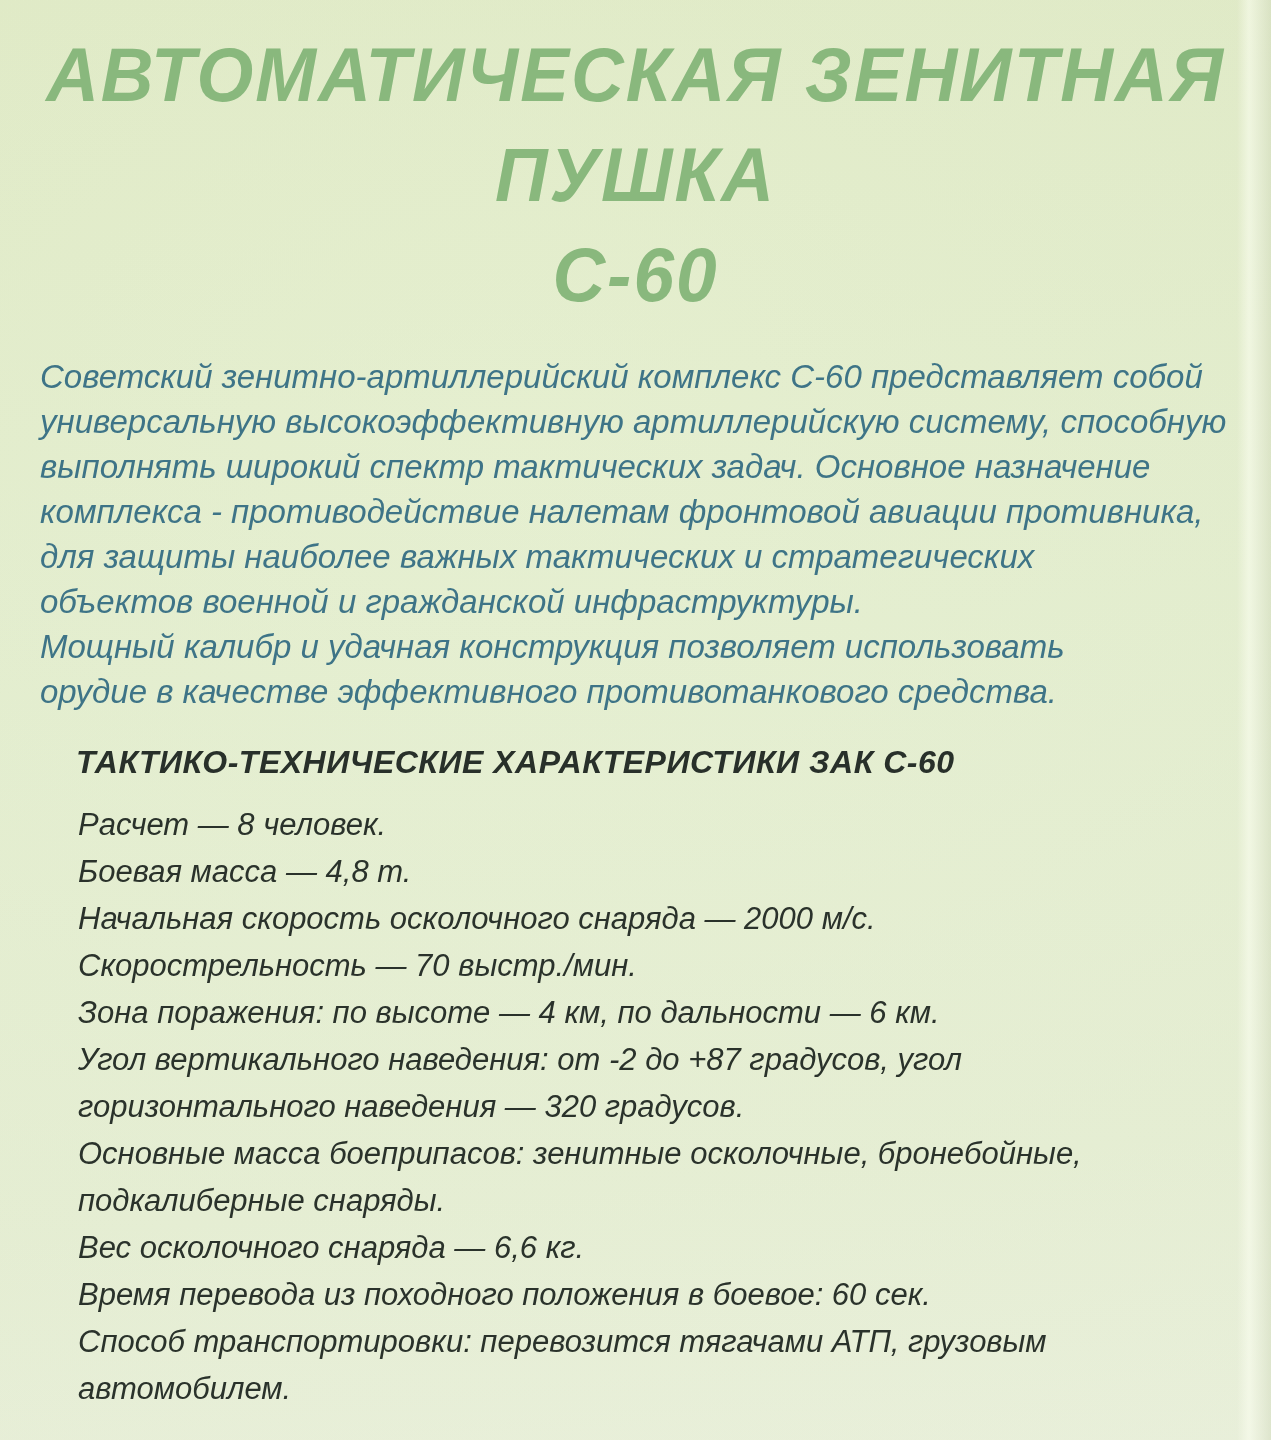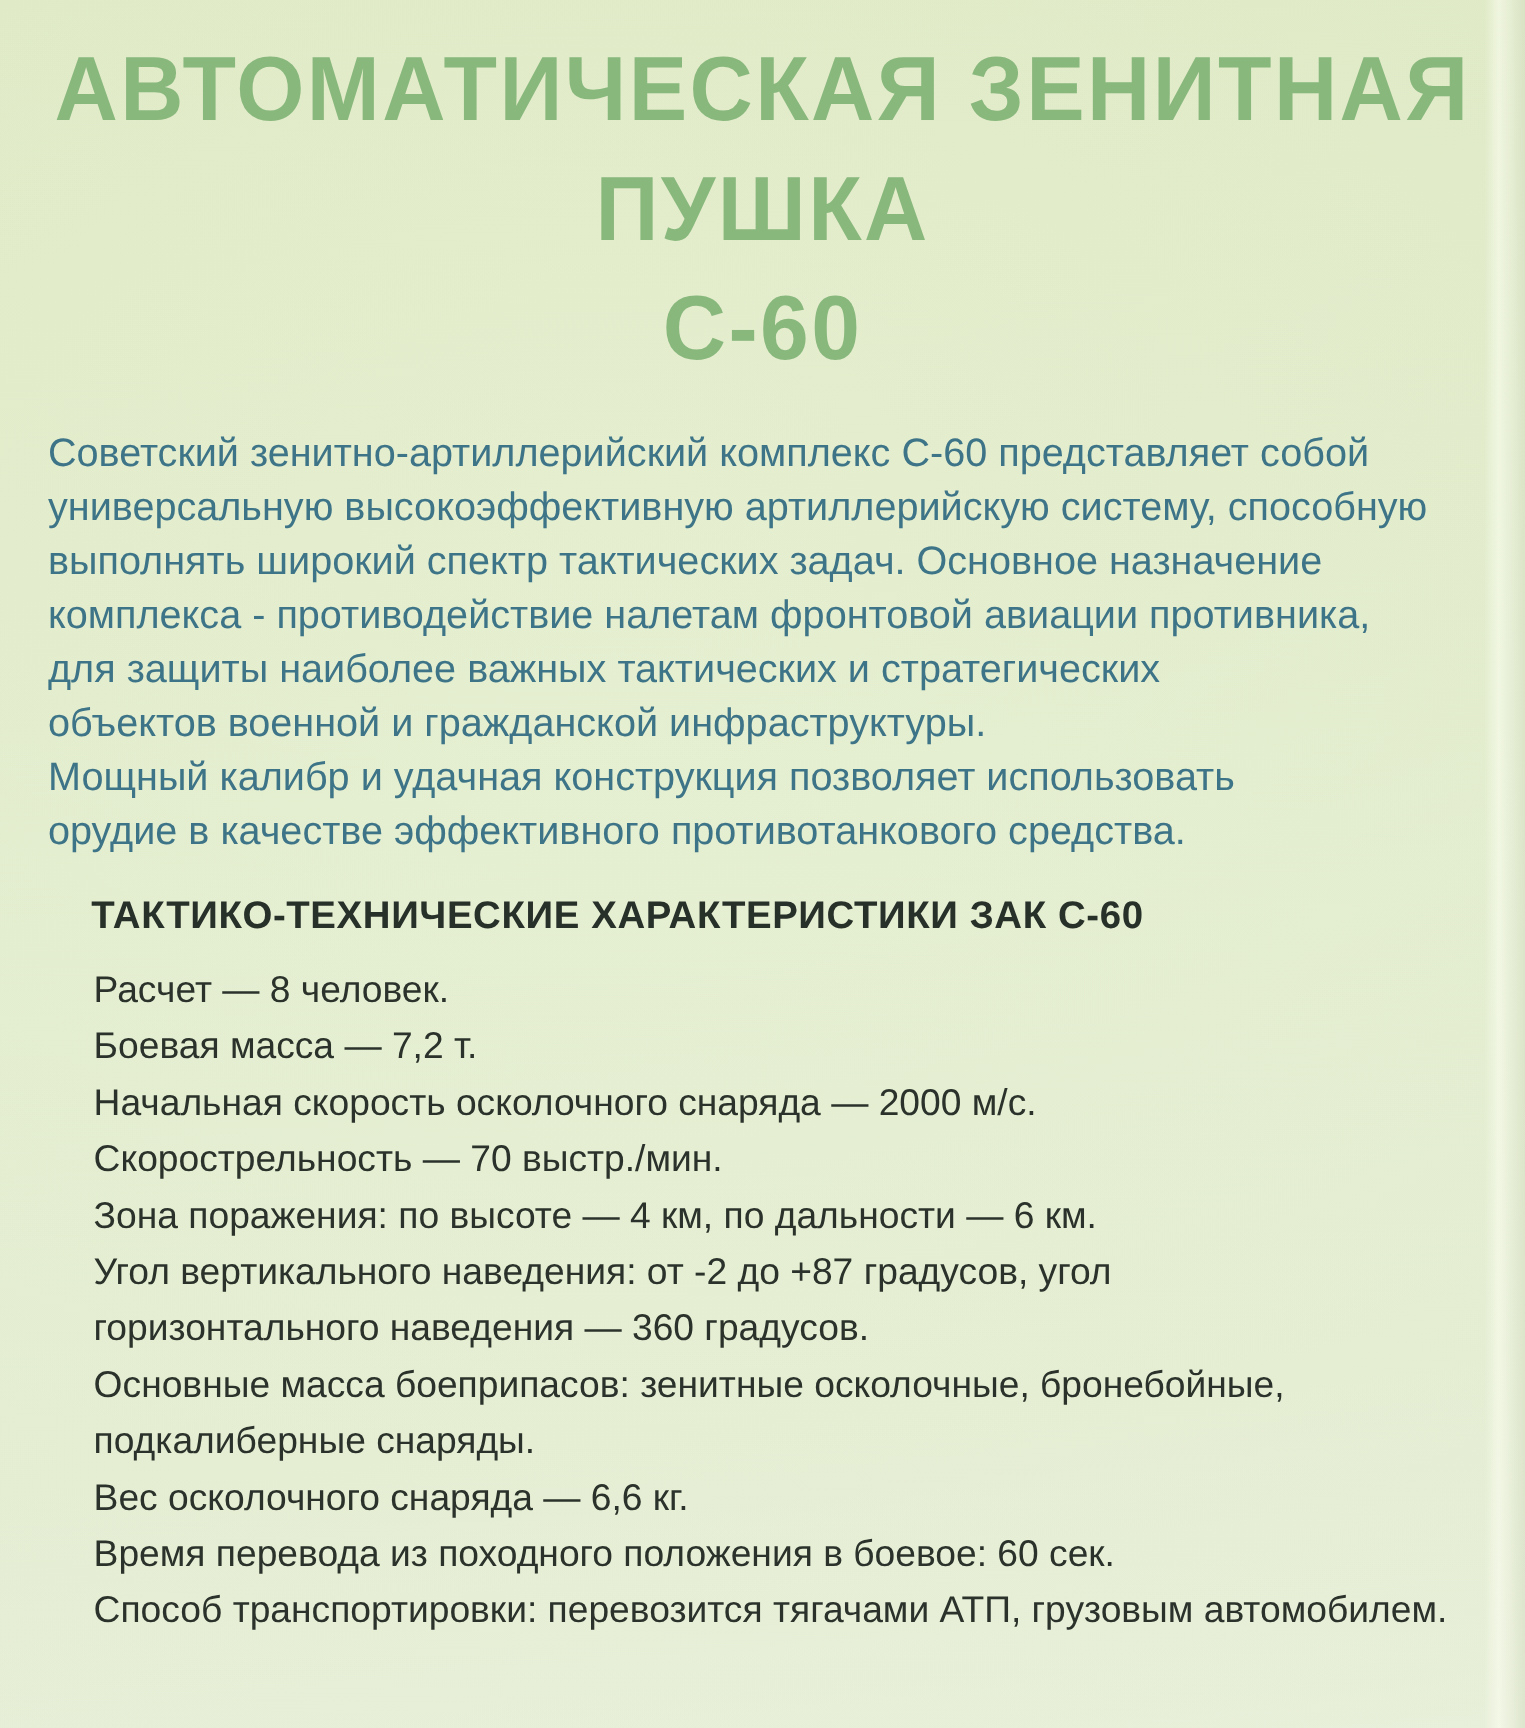--- a/index.html
+++ b/index.html
@@ -13,20 +13,21 @@
     position: relative;
     font-family: "Liberation Sans", sans-serif;
     background: #e3eecd;
   }
   .placard {
     position: absolute;
     inset: 0;
     background:
       radial-gradient(ellipse 140% 90% at 40% 30%, rgba(255,255,255,0.10), rgba(0,0,0,0.02)),
       linear-gradient(175deg, #e0ebc5 0%, #e3eecd 45%, #e7f0d4 80%, #ecf3dd 100%);
+    font-style: italic;
   }
   
   .edge-fold {
     position: absolute;
     top: 0;
     right: 0;
     width: 34px;
     height: 100%;
     background: linear-gradient(90deg,
       rgba(255,255,255,0) 0%,
@@ -86,26 +87,26 @@
 комплекса - противодействие налетам фронтовой авиации противника,
 для защиты наиболее важных тактических и стратегических
 объектов военной и гражданской инфраструктуры.
 Мощный калибр и удачная конструкция позволяет использовать
 орудие в качестве эффективного противотанкового средства.</div>
 
   <div class="specs-heading">ТАКТИКО-ТЕХНИЧЕСКИЕ ХАРАКТЕРИСТИКИ ЗАК С-60</div>
 
   <div class="specs">
       <div class="spec-item">Расчет — 8 человек.</div>
-      <div class="spec-item">Боевая масса — 7,2 т.</div>
+      <div class="spec-item">Боевая масса — 4,8 т.</div>
       <div class="spec-item">Начальная скорость осколочного снаряда — 2000 м/с.</div>
       <div class="spec-item">Скорострельность — 70 выстр./мин.</div>
       <div class="spec-item">Зона поражения: по высоте — 4 км, по дальности — 6 км.</div>
       <div class="spec-item">Угол вертикального наведения: от -2 до +87 градусов, угол
-горизонтального наведения — 360 градусов.</div>
+горизонтального наведения — 320 градусов.</div>
       <div class="spec-item">Основные масса боеприпасов: зенитные осколочные, бронебойные,
 подкалиберные снаряды.</div>
       <div class="spec-item">Вес осколочного снаряда — 6,6 кг.</div>
       <div class="spec-item">Время перевода из походного положения в боевое: 60 сек.</div>
       <div class="spec-item">Способ транспортировки: перевозится тягачами АТП, грузовым автомобилем.</div>
     </div>
 
   <div class="edge-fold"></div>
 </div>
 

